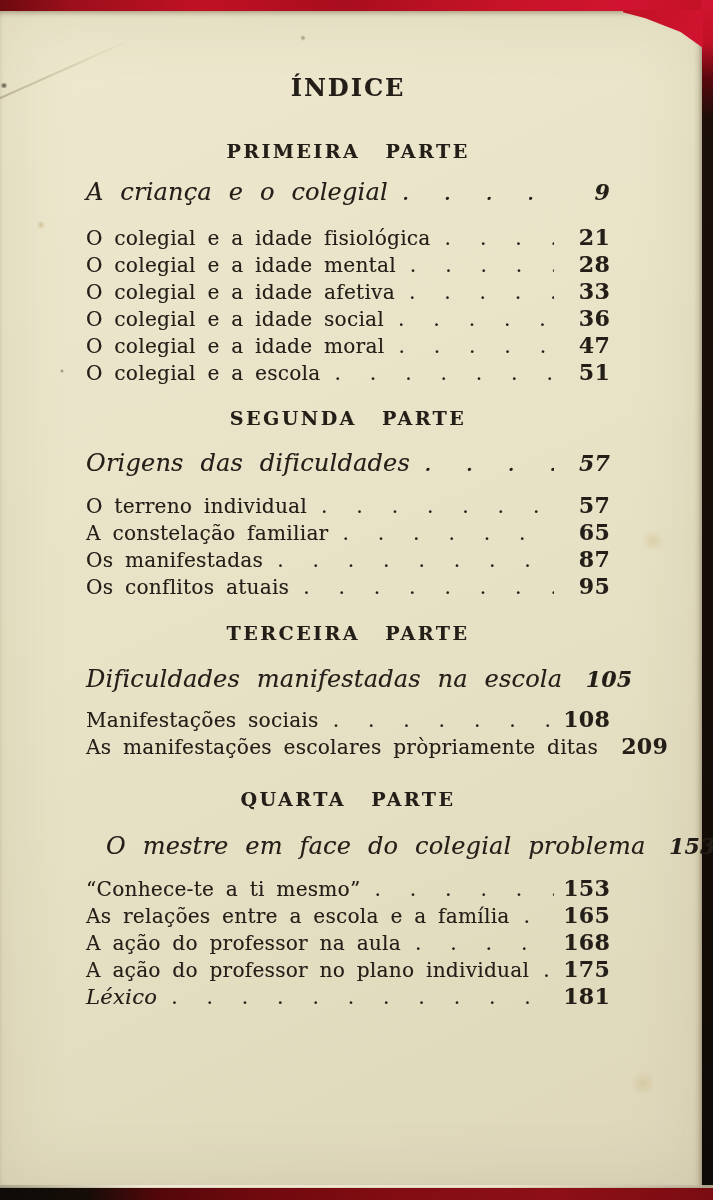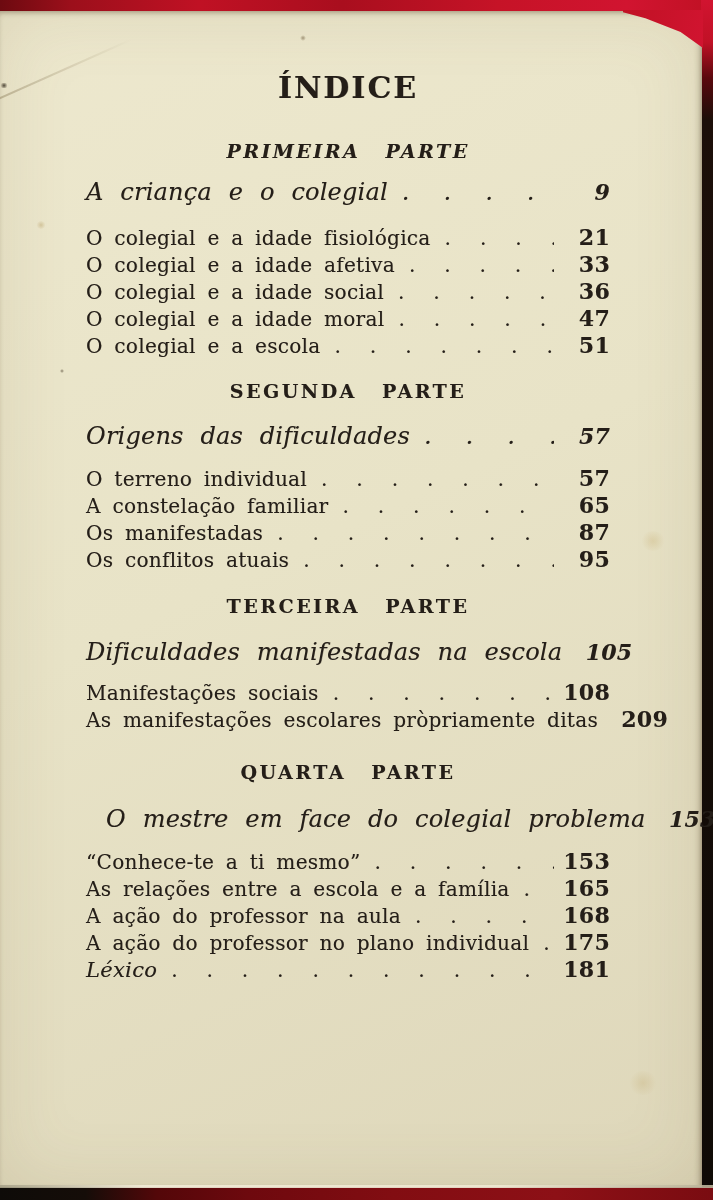--- a/index.html
+++ b/index.html
@@ -58,21 +58,21 @@
   .spot.s6{left:628px;top:1060px;width:30px;height:24px;background:radial-gradient(circle,rgba(185,155,85,.22),rgba(185,155,85,0) 70%);}
 
   
   .content{
     position:absolute;left:86px;top:0;width:524px;
     color:var(--ink);
     text-shadow:.3px .3px .5px rgba(36,30,24,.38);
   }
   .toc-title{
     margin-top:72px;text-align:center;
-    font-size:30px;line-height:32px;font-weight:bold;letter-spacing:2px;
+    font-size:24px;line-height:32px;font-weight:bold;letter-spacing:2px;
   }
   .part-heading{
     text-align:center;font-size:19px;line-height:22px;font-weight:bold;
     letter-spacing:2.5px;word-spacing:16px;
   }
   .row{display:flex;align-items:baseline;}
   .row-main{
     font-style:italic;font-size:24px;line-height:30px;height:30px;
     word-spacing:9px;letter-spacing:.2px;
   }
@@ -85,21 +85,21 @@
   .dots{
     flex:1;min-width:0;overflow:hidden;white-space:nowrap;
     margin:0 8px 0 14px;word-spacing:22px;
   }
   .dots::before{content:". . . . . . . . . . . . . . . . . . . . . . . . . . . . . .";}
   .row-main .dots{word-spacing:26px;}
   .pg{flex:none;width:48px;text-align:right;font-weight:bold;font-size:22px;white-space:nowrap;}
   .row-main .pg{font-size:22px;}
 
   
-  .mt-h1{margin-top:36px;font-style:italic;}
+  .mt-h1{margin-top:36px;}
   .mt-main1{margin-top:15px;}
   .mt-grp1{margin-top:17px;}
   .mt-h2{margin-top:21px;}
   .mt-main2{margin-top:19px;}
   .mt-grp2{margin-top:14px;}
   .mt-h3{margin-top:22px;}
   .mt-main3{margin-top:20px;}
   .mt-grp3{margin-top:12px;}
   .mt-h4{margin-top:28px;}
   .mt-main4{margin-top:21px;margin-left:20px;}
@@ -137,20 +137,25 @@
       <span class="pg">9</span>
     </div>
 
     <div class="mt-grp1">
       <div class="row row-sub">
         <span class="label">O colegial e a idade fisiológica</span>
         <span class="dots"></span>
         <span class="pg">21</span>
       </div>
       <div class="row row-sub">
+        <span class="label">O colegial e a idade mental</span>
+        <span class="dots"></span>
+        <span class="pg">28</span>
+      </div>
+      <div class="row row-sub">
         <span class="label">O colegial e a idade afetiva</span>
         <span class="dots"></span>
         <span class="pg">33</span>
       </div>
       <div class="row row-sub">
         <span class="label">O colegial e a idade social</span>
         <span class="dots"></span>
         <span class="pg">36</span>
       </div>
       <div class="row row-sub">

